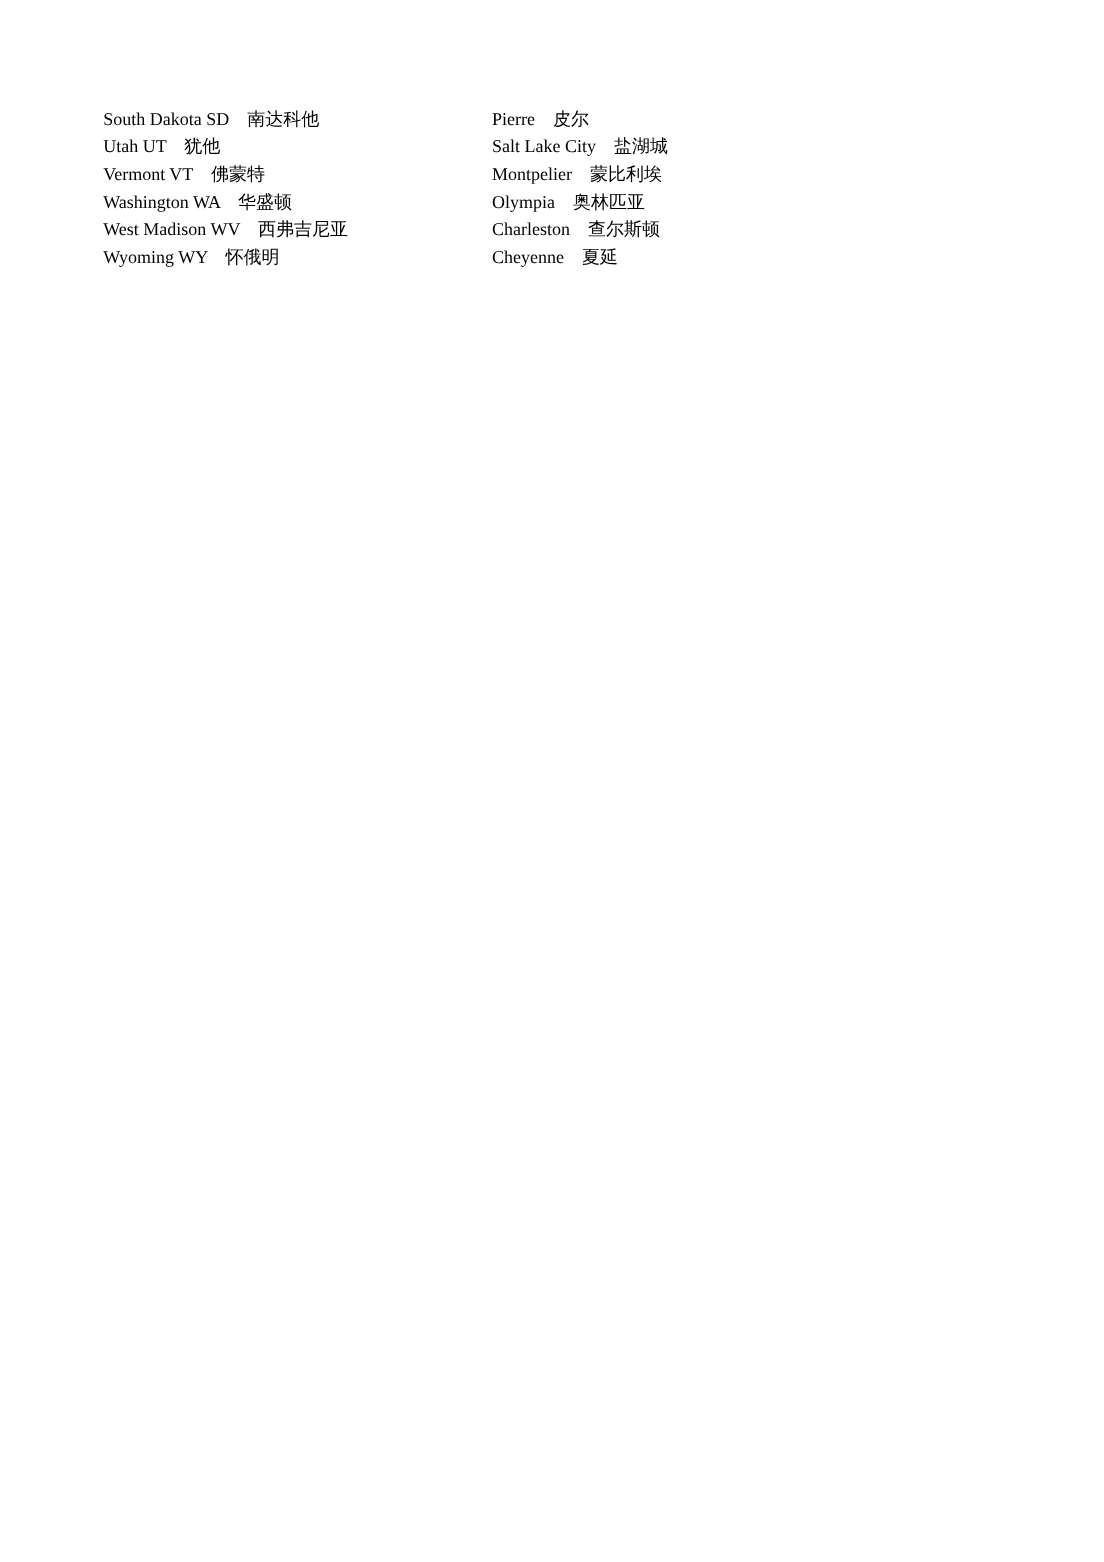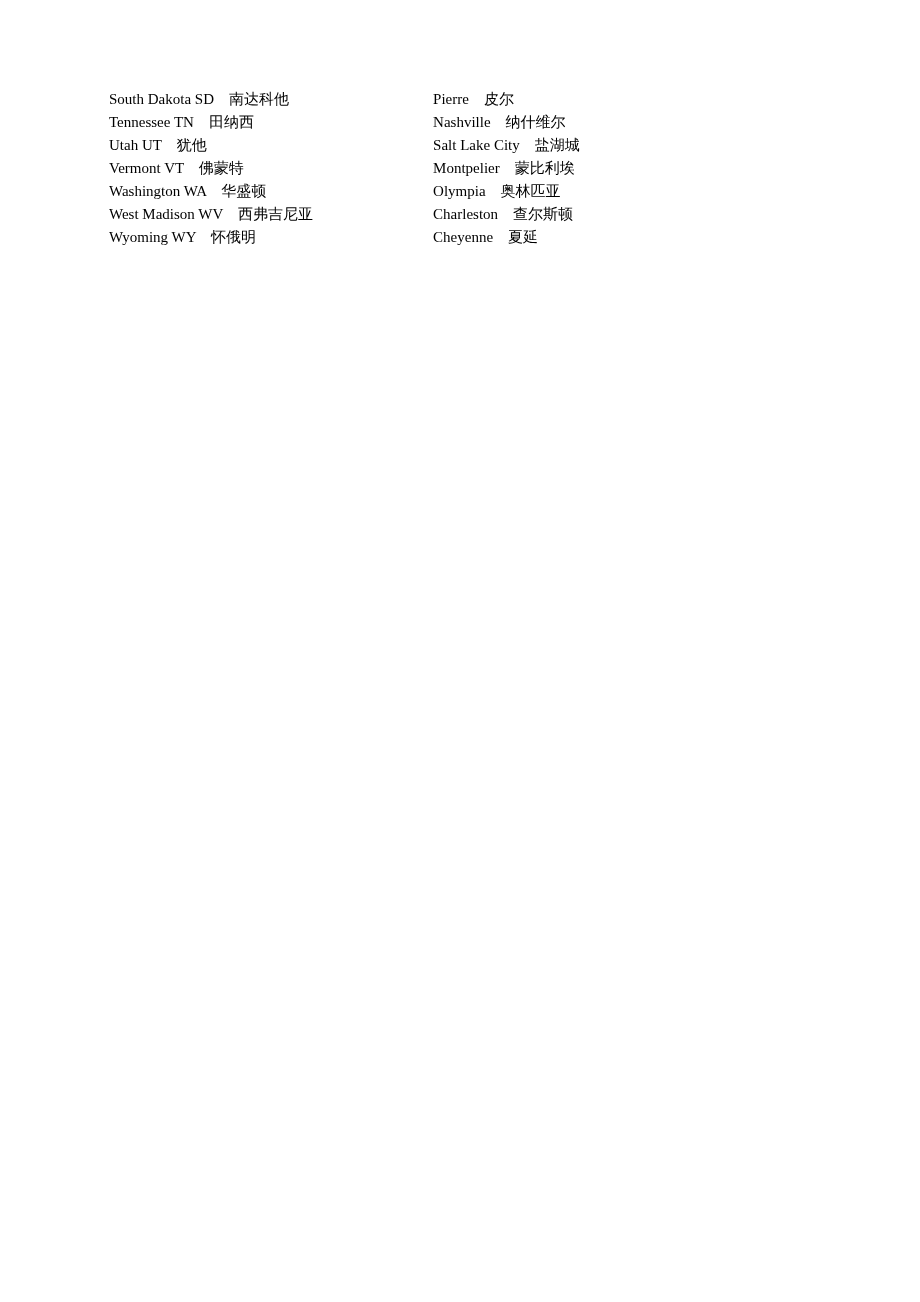--- a/index.html
+++ b/index.html
@@ -11,21 +11,21 @@
     body {
       background: #ffffff;
       font-family: serif;
       font-size: 15px;
       color: #000000;
       width: 920px;
       min-height: 1302px;
     }
 
     .content {
-      padding: 90px 0 0 109px;
+      padding: 90px 0 0 86px;
     }
 
     .state-list {
       display: table;
       border-collapse: separate;
       border-spacing: 0;
     }
 
     .state-row {
       display: table-row;
@@ -47,24 +47,20 @@
 </head>
 <body>
 
 <div class="content">
   <div class="state-list" id="state-table">
   <div class="state-row">
         <div class="state-name-col">South Dakota SD　南达科他</div>
         <div class="capital-col">Pierre　皮尔</div>
       </div>
       <div class="state-row">
-        <div class="state-name-col">Tennessee TN　田纳西</div>
-        <div class="capital-col">Nashville　纳什维尔</div>
-      </div>
-      <div class="state-row">
         <div class="state-name-col">Utah UT　犹他</div>
         <div class="capital-col">Salt Lake City　盐湖城</div>
       </div>
       <div class="state-row">
         <div class="state-name-col">Vermont VT　佛蒙特</div>
         <div class="capital-col">Montpelier　蒙比利埃</div>
       </div>
       <div class="state-row">
         <div class="state-name-col">Washington WA　华盛顿</div>
         <div class="capital-col">Olympia　奥林匹亚</div>

